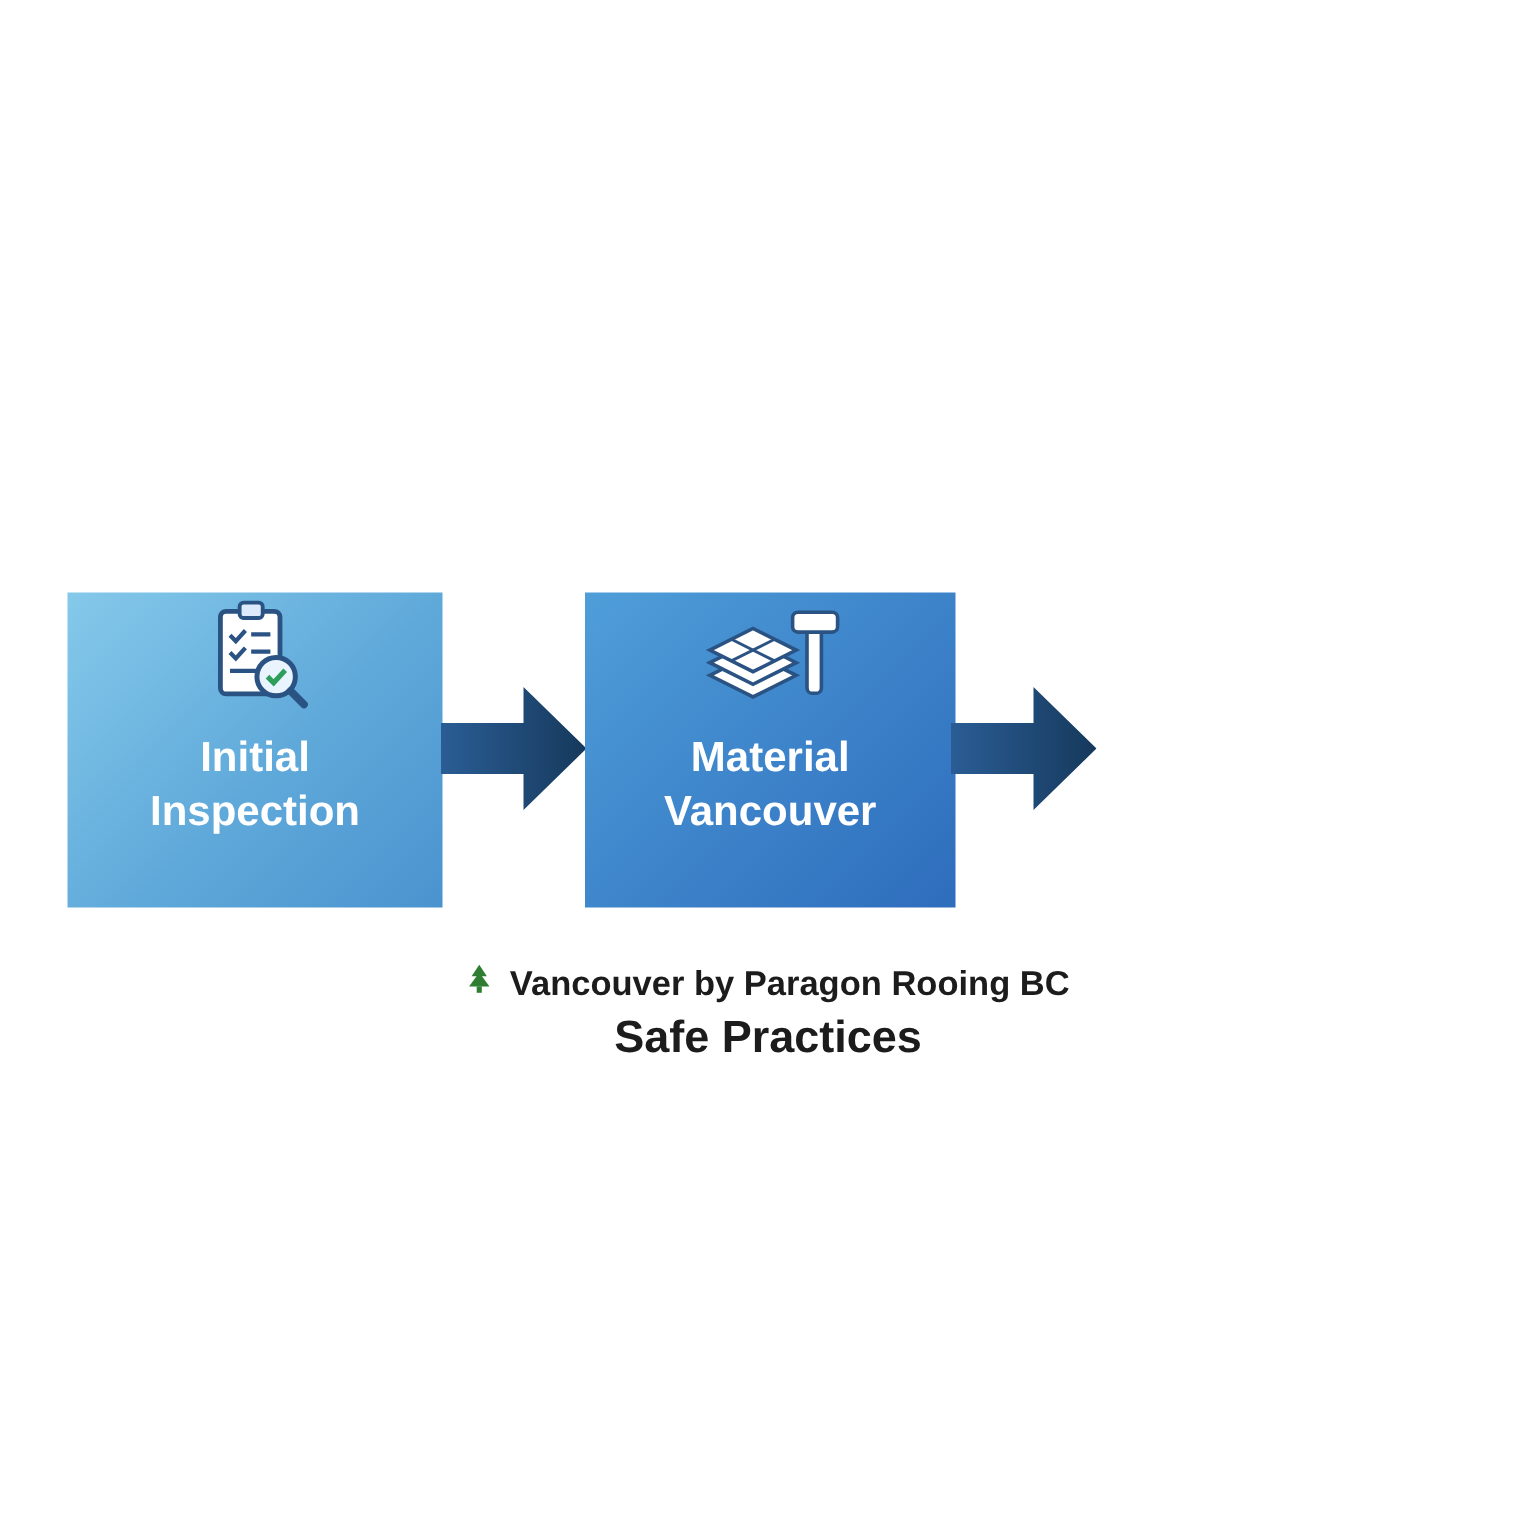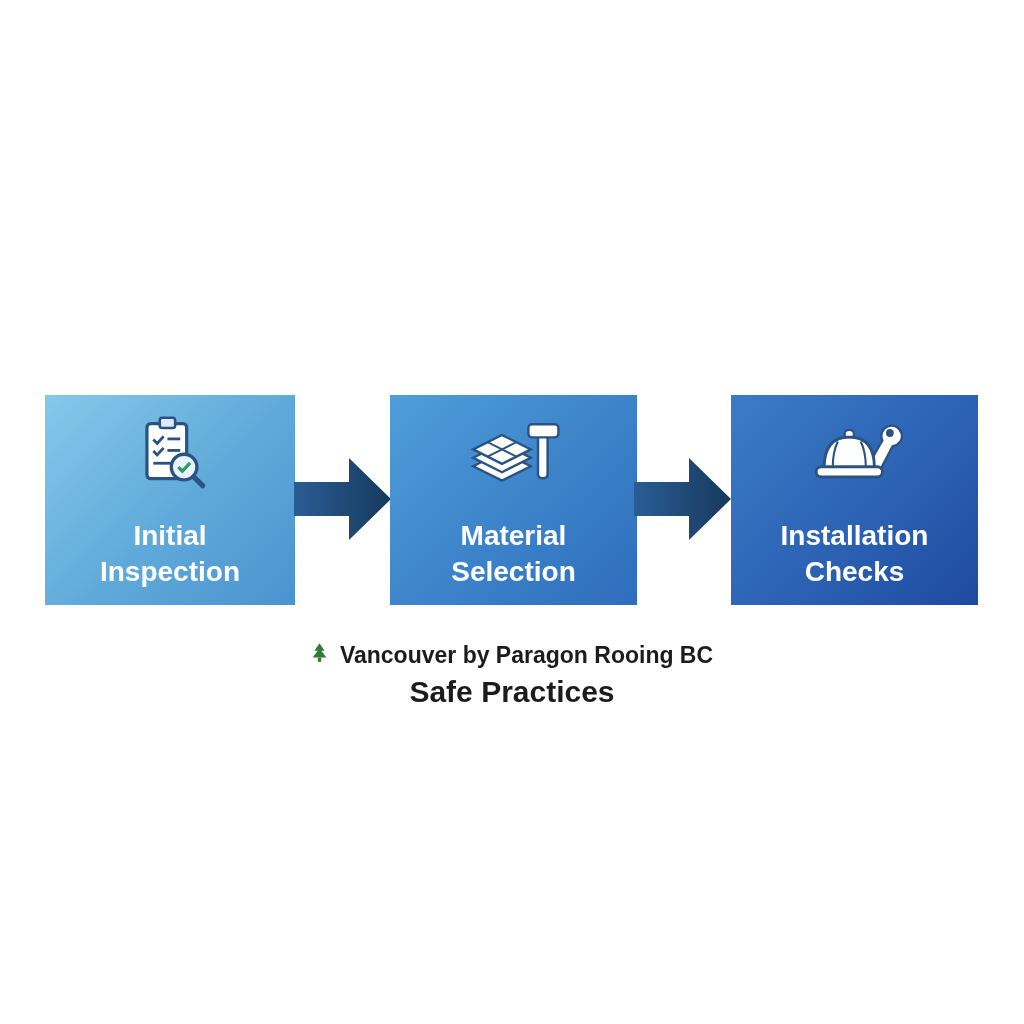--- a/index.html
+++ b/index.html
@@ -5,22 +5,22 @@
   html,body{margin:0;padding:0;}
   body{
     width:1024px;height:1024px;background:#ffffff;
     font-family:"Liberation Sans","DejaVu Sans",sans-serif;
     position:relative;overflow:hidden;
   }
   .canvas{position:absolute;inset:0;}
 
   .step{
     position:absolute;top:395px;height:210px;
-    display:flex;flex-direction:column;align-items:center;justify-content:center;
-    gap:23px;
+    display:flex;flex-direction:column;align-items:center;justify-content:flex-start;
+    gap:8px;
   }
   .step-1{left:45px;width:250px;
     background:linear-gradient(135deg,#85c9ea 0%,#5fa9da 55%,#4a93cf 100%);}
   .step-2{left:390px;width:247px;
     background:linear-gradient(135deg,#4f9ed9 0%,#3c82c9 55%,#2e6dbc 100%);}
   .step-3{left:731px;width:247px;
     background:linear-gradient(135deg,#3b7cc7 0%,#2c62b4 55%,#1e4aa0 100%);}
 
   .step-icon{display:block;height:84px;display:flex;align-items:center;justify-content:center;}
 
@@ -79,49 +79,33 @@
       <svg viewBox="0 0 80 58" width="96" height="70" aria-hidden="true">
         <path d="M6 40 L30 28 L54 40 L30 52 Z" fill="#ffffff" stroke="#2a5384" stroke-width="2"></path>
         <path d="M6 33 L30 21 L54 33 L30 45 Z" fill="#ffffff" stroke="#2a5384" stroke-width="2"></path>
         <path d="M6 26 L30 14 L54 26 L30 38 Z" fill="#ffffff" stroke="#2a5384" stroke-width="2"></path>
         <line x1="18" y1="20" x2="42" y2="32" stroke="#2a5384" stroke-width="1.6"></line>
         <line x1="42" y1="20" x2="18" y2="32" stroke="#2a5384" stroke-width="1.6"></line>
         <rect x="60" y="14" width="8" height="36" rx="3" fill="#ffffff" stroke="#2a5384" stroke-width="2"></rect>
         <rect x="52" y="5" width="25" height="11" rx="3" fill="#ffffff" stroke="#2a5384" stroke-width="2"></rect>
       </svg>
     </span>
-    <div class="step-label">Material Selection</div>
+    <div class="step-label">Material Vancouver</div>
   </div>
 
   <svg class="arrow arrow-2" viewBox="0 0 97 86" width="97" height="86" aria-hidden="true">
     <defs>
       <linearGradient id="ag2" x1="0" y1="0" x2="1" y2="0">
         <stop offset="0" stop-color="#2a5d95"></stop>
           <stop offset="1" stop-color="#16395c"></stop>
       </linearGradient>
     </defs>
     <polygon points="0,26 55,26 55,2 97,43 55,84 55,60 0,60" fill="url(#ag2)"></polygon>
   </svg>
 
-  <div class="step step-3">
-    <span class="step-icon">
-      <svg viewBox="0 0 84 60" width="96" height="70" aria-hidden="true">
-
-        <path d="M54 40 L66 19 a9 9 0 1 1 9 5 L64 45 Z" fill="#ffffff" stroke="#2a5384" stroke-width="2" stroke-linejoin="round"></path>
-        <circle cx="72.5" cy="12.5" r="3.4" fill="#2a5384"></circle>
-
-        <path d="M15 43 Q15 16 37 16 Q59 16 59 43 Z" fill="#ffffff" stroke="#2a5384" stroke-width="2.5"></path>
-        <path d="M33 16 h8 v-3 a4 3.2 0 0 0 -8 0 Z" fill="#ffffff" stroke="#2a5384" stroke-width="2"></path>
-        <path d="M27 20 q-4.5 9 -4.5 23" fill="none" stroke="#2a5384" stroke-width="1.8"></path>
-        <path d="M47 20 q4.5 9 4.5 23" fill="none" stroke="#2a5384" stroke-width="1.8"></path>
-        <rect x="8" y="42" width="58" height="9" rx="4.5" fill="#ffffff" stroke="#2a5384" stroke-width="2.5"></rect>
-      </svg>
-    </span>
-    <div class="step-label">Installation Checks</div>
-  </div>
 
   <div class="caption">
     <div class="caption-line1">
       <span class="tree">
         <svg viewBox="0 0 20 24" width="17" height="21" aria-hidden="true">
           <path d="M10 1 L16 10 H4 Z" fill="#2e7d32"></path>
           <path d="M10 7 L18 18 H2 Z" fill="#2e7d32"></path>
           <rect x="8" y="18" width="4" height="5" fill="#2e7d32"></rect>
         </svg>
       </span>

